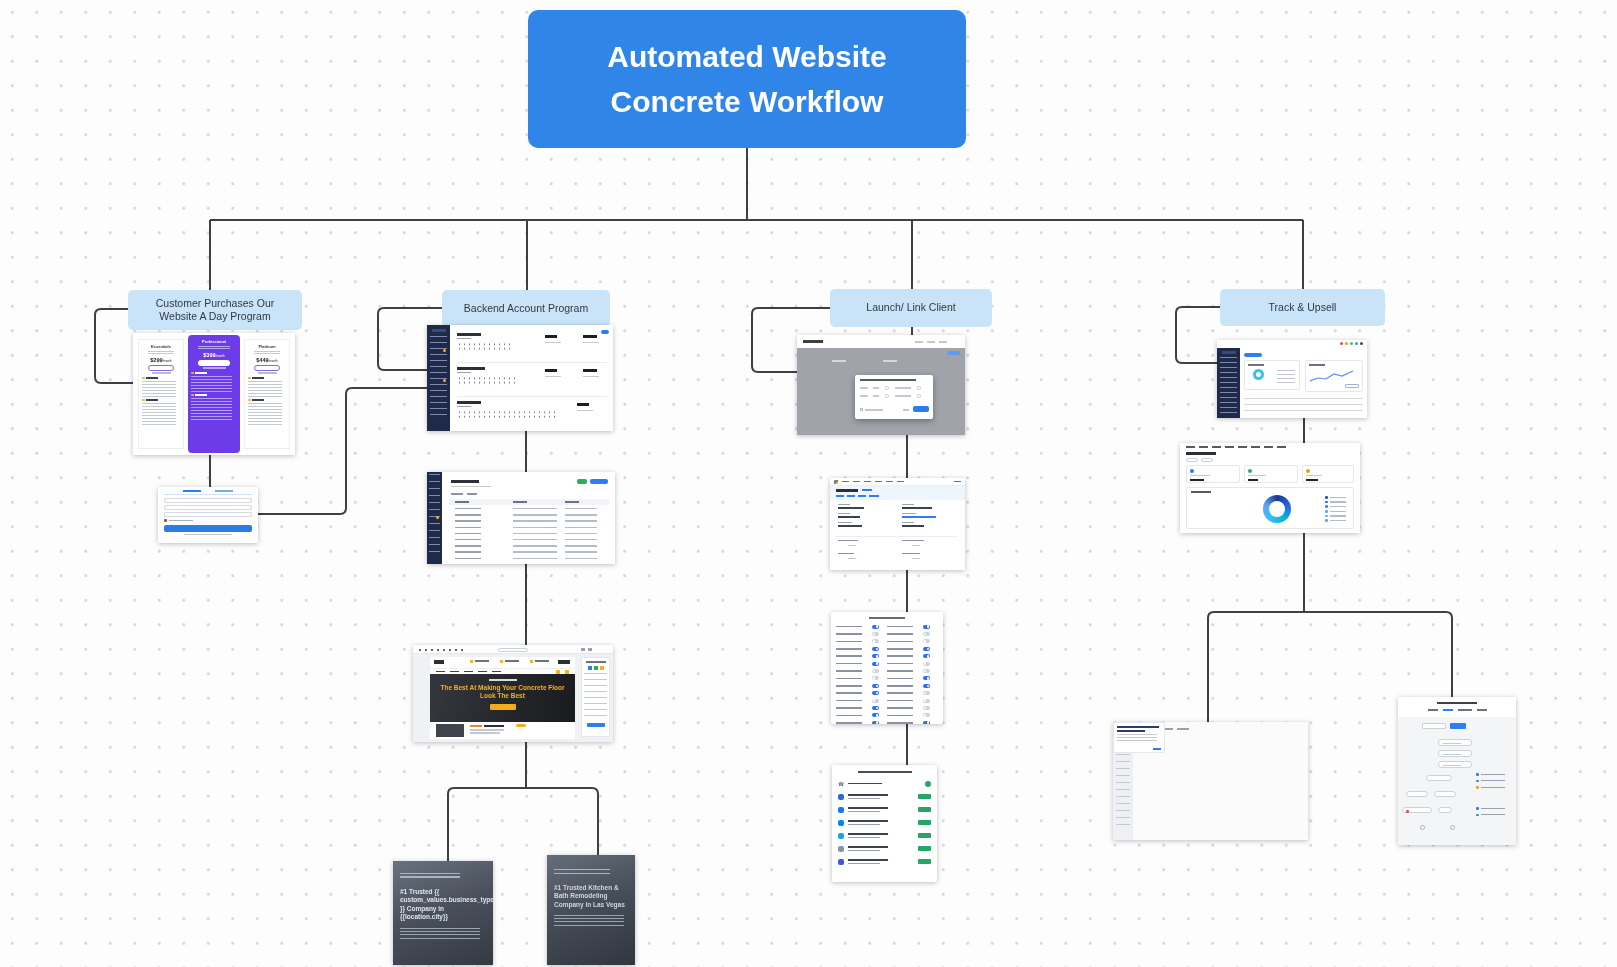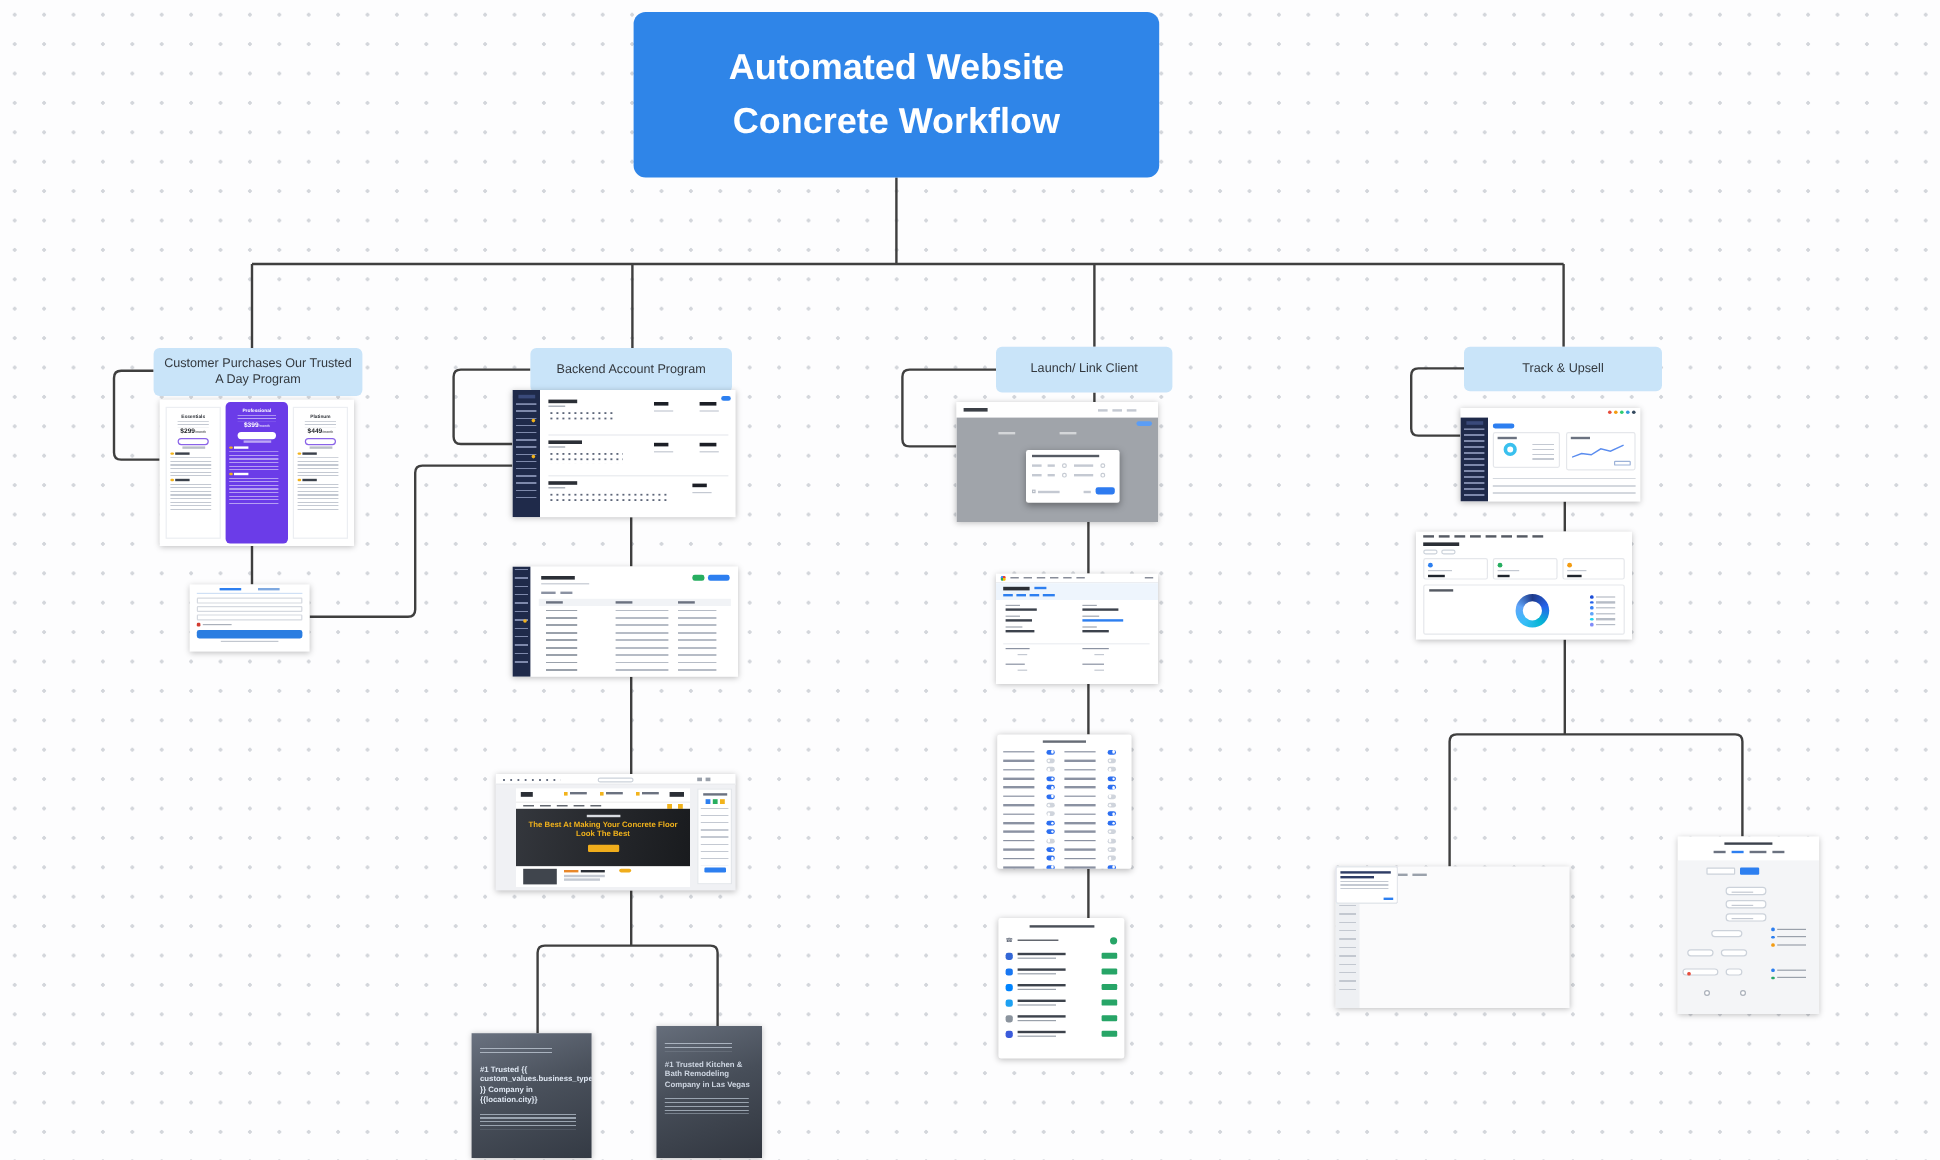--- a/index.html
+++ b/index.html
@@ -78,23 +78,23 @@
     <path d="M128,309 H101 Q95,309 95,315 V377 Q95,383 101,383 H133" stroke="#3f3f3f" stroke-width="2" fill="none"></path>
     <path d="M210,455 V487 M258,514 H340 Q346,514 346,508 V394 Q346,388 352,388 H427" stroke="#3f3f3f" stroke-width="2" fill="none"></path>
     <path d="M442,308 H384 Q378,308 378,314 V364 Q378,370 384,370 H427" stroke="#3f3f3f" stroke-width="2" fill="none"></path>
     <path d="M526,431 V472 M526,564 V645 M526,742 V788 M448,861 V794 Q448,788 454,788 H592 Q598,788 598,794 V855" stroke="#3f3f3f" stroke-width="2" fill="none"></path>
     <path d="M912,327 V335 M830,308 H758 Q752,308 752,314 V366 Q752,372 758,372 H797 M907,435 V478 M907,570 V612 M907,724 V765" stroke="#3f3f3f" stroke-width="2" fill="none"></path>
     <path d="M1220,307 H1182 Q1176,307 1176,313 V357 Q1176,363 1182,363 H1217 M1304,418 V443 M1304,533 V612 M1208,722 V618 Q1208,612 1214,612 H1446 Q1452,612 1452,618 V697" stroke="#3f3f3f" stroke-width="2" fill="none"></path>
   </svg>
 
   <div class="titlebox">Automated Website Concrete Workflow</div>
 
-  <div class="blabel" style="left:128px;top:290px;width:174px;height:40px;">Customer Purchases Our Trusted A Day Program</div>
+  <div class="blabel" style="left:128px;top:290px;width:174px;height:40px;">Customer Purchases Our Website A Day Program</div>
   <div class="blabel" style="left:442px;top:290px;width:168px;height:37px;">Backend Account Program</div>
-  <div class="blabel" style="left:830px;top:289px;width:147px;height:38px;">Launch/ Link Client</div>
+  <div class="blabel" style="left:830px;top:289px;width:162px;height:38px;">Launch/ Link Client</div>
   <div class="blabel" style="left:1220px;top:289px;width:165px;height:37px;">Track &amp; Upsell</div>
 
   <div class="shot" style="left:133px;top:333px;width:162px;height:122px;">
     <div class="plans">
 
     <div class="plan">
         <div class="pname">Essentials</div>
         <div class="ln psub"></div>
         <div class="pprice"><span>$299</span><span class="pper">/month</span></div>
         <div class="pbtn"></div>

